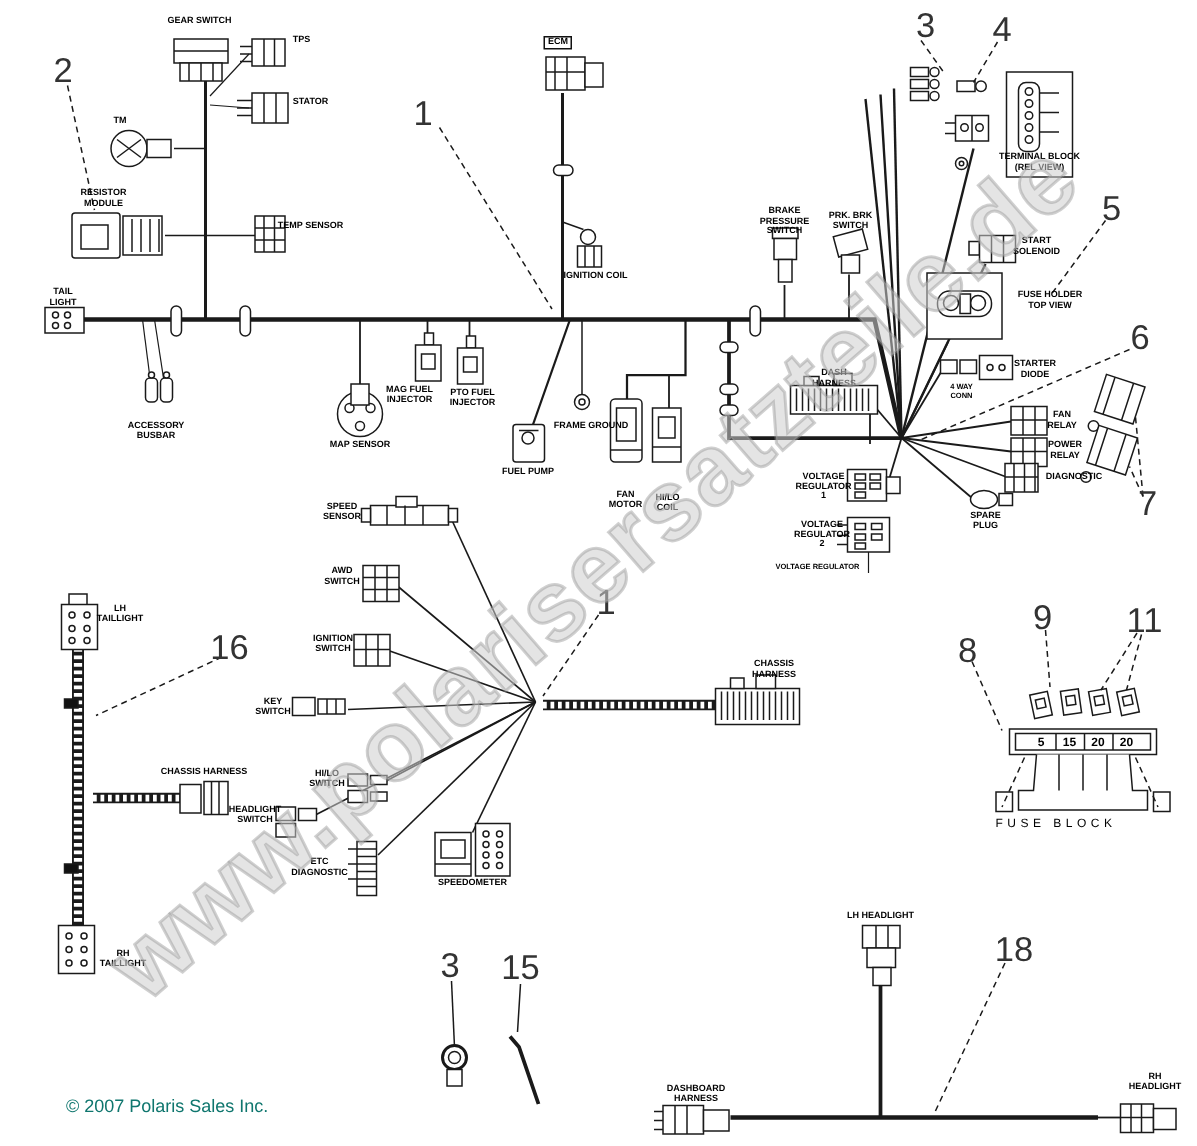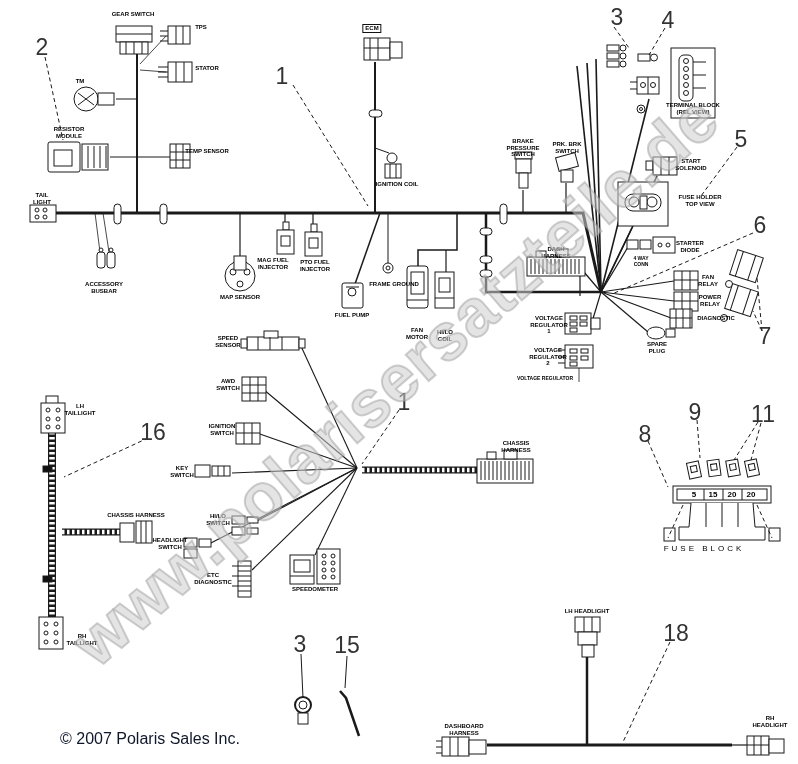--- a/index.html
+++ b/index.html
@@ -7,21 +7,21 @@
           font-family:"Liberation Sans", sans-serif;color:#111;}
   svg{position:absolute;left:0;top:0;}
   .lbl{position:absolute;transform:translate(-50%,0);font-size:6px;line-height:6.5px;
        font-weight:700;text-align:center;white-space:pre-line;color:#000;letter-spacing:0px;}
   .lbl.tiny{font-size:5px;line-height:5.5px;}
   .lbl.boxed{border:1px solid #111;padding:0 2px;background:#fff;}
   .lbl.spread{letter-spacing:3px;font-weight:400;font-size:8px;}
   .callout{position:absolute;transform:translate(-50%,-50%);font-size:23px;font-weight:400;
            color:#333;font-family:"Liberation Sans",sans-serif;}
   .fuseval{position:absolute;transform:translate(-50%,0);font-size:8px;font-weight:700;color:#000;}
-  #copyright{position:absolute;left:44px;top:730px;font-size:16px;color:#0f172a;margin-left:16px;}
+  #copyright{position:absolute;left:44px;top:730px;font-size:12px;color:#0f766e;}
   #watermark{position:absolute;left:395px;top:380px;transform:translate(-50%,-50%) rotate(-41deg);
              font-size:66px;font-weight:700;white-space:nowrap;letter-spacing:1px;
              color:rgba(205,205,205,0.55);-webkit-text-stroke:2px rgba(150,150,150,0.45);
              pointer-events:none;}
 </style>
 </head>
 <body>
 
 <div id="canvas">
 

